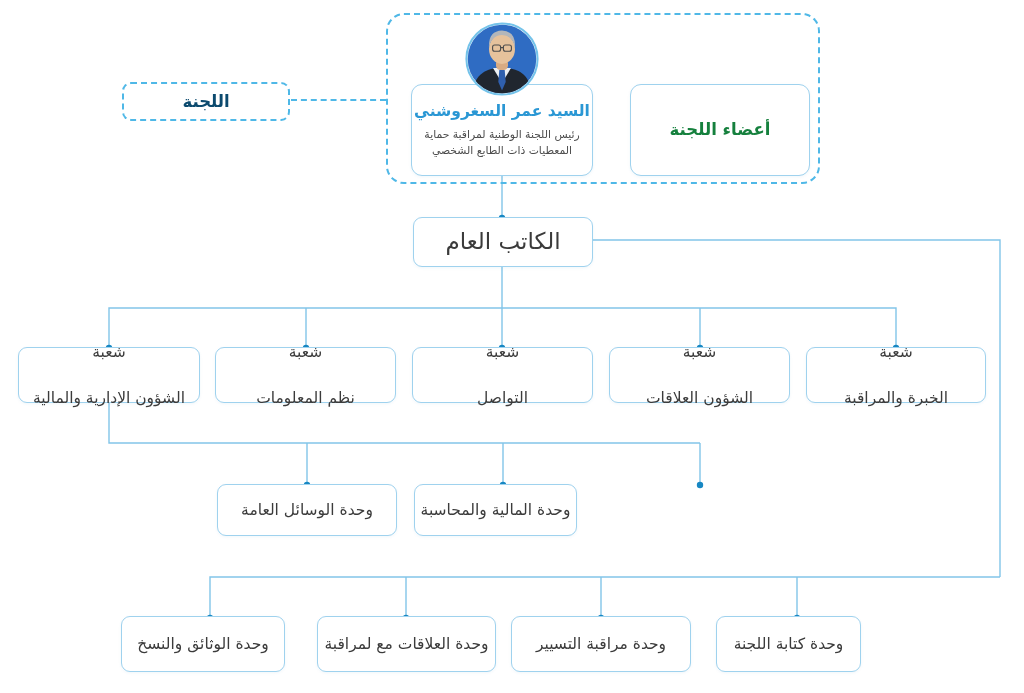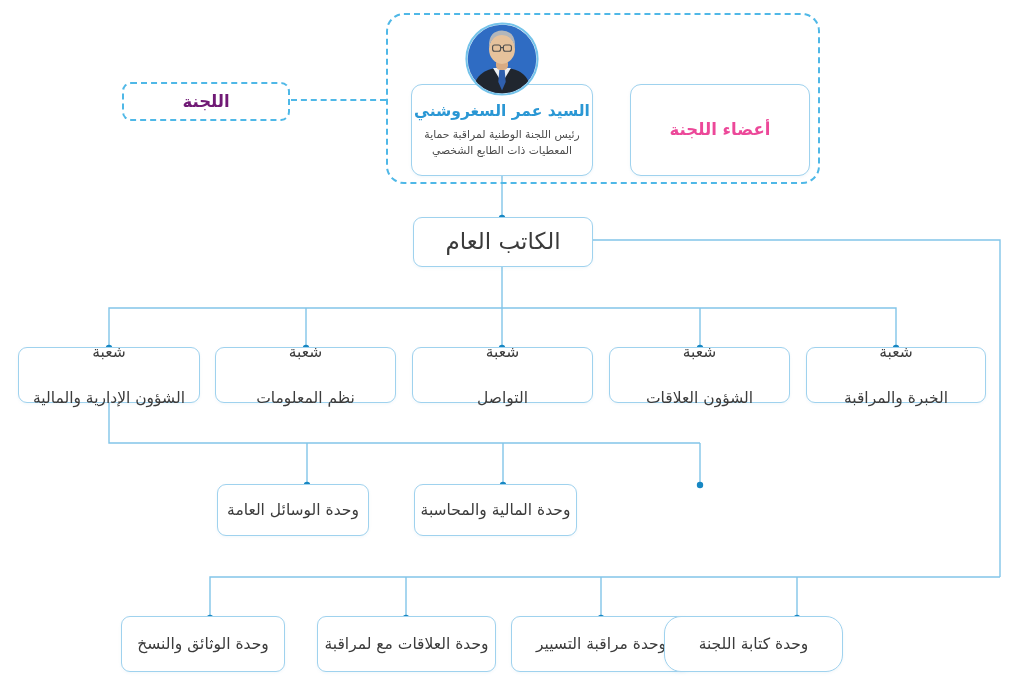--- a/index.html
+++ b/index.html
@@ -24,50 +24,50 @@
     border:2px dashed #4fb8e7;border-radius:18px;background:transparent;box-sizing:border-box;
   }
   .dash-link{
     position:absolute;left:291px;top:99px;width:95px;height:0;
     border-top:2px dashed #4fb8e7;
   }
   .committee-box{
     position:absolute;left:122px;top:82px;width:168px;height:39px;
     border:2px dashed #4fb8e7;border-radius:9px;background:#ffffff;
     display:flex;align-items:center;justify-content:center;direction:rtl;
-    color:#701a75;font-weight:700;font-size:16.5px;box-sizing:border-box;
+    color:#0c4a6e;font-weight:700;font-size:16.5px;box-sizing:border-box;
   }
-  .blue-label{color:#ec4899;font-weight:700;font-size:16.5px;}
+  .blue-label{color:#15803d;font-weight:700;font-size:16.5px;}
 
   .president{left:411px;top:84px;width:182px;height:92px;justify-content:flex-start;padding-top:16px;border-radius:11px;}
   .president .pname{color:#2a97d4;font-weight:700;font-size:15.5px;margin-bottom:5px;}
   .president .ptitle{font-size:10.8px;color:#4c4c4c;line-height:1.5;}
 
   .avatar{position:absolute;left:465px;top:22px;width:74px;height:74px;}
 
   .members{left:630px;top:84px;width:180px;height:92px;border-radius:11px;}
   .sg{left:413px;top:217px;width:180px;height:50px;font-size:23px;}
 
   .divbox{top:347px;height:56px;gap:25px;}
   .d0{left:18px;width:182px;}
   .d1{left:215px;width:181px;}
   .d2{left:412px;width:181px;}
   .d3{left:609px;width:181px;}
   .d4{left:806px;width:180px;}
 
   .unit3{top:484px;height:52px;}
-  .u0{left:217px;width:152px;}
+  .u0{left:217px;width:180px;}
   .u1{left:414px;width:163px;}
   .u2{left:610px;width:179px;}
 
   .unit4{top:616px;height:56px;}
   .v0{left:121px;width:164px;}
   .v1{left:317px;width:179px;}
   .v2{left:511px;width:180px;}
-  .v3{left:664px;width:179px;border-radius:17px;}
+  .v3{left:716px;width:145px;}
 </style>
 </head>
 <body>
 
 <div class="canvas">
 
   <svg class="wires" viewBox="0 0 1024 693">
     <path d="M502 176 L502 218"></path>
     <path d="M502 267 L502 348"></path>
     <path d="M109 348 L109 308 L896 308 L896 348"></path>

